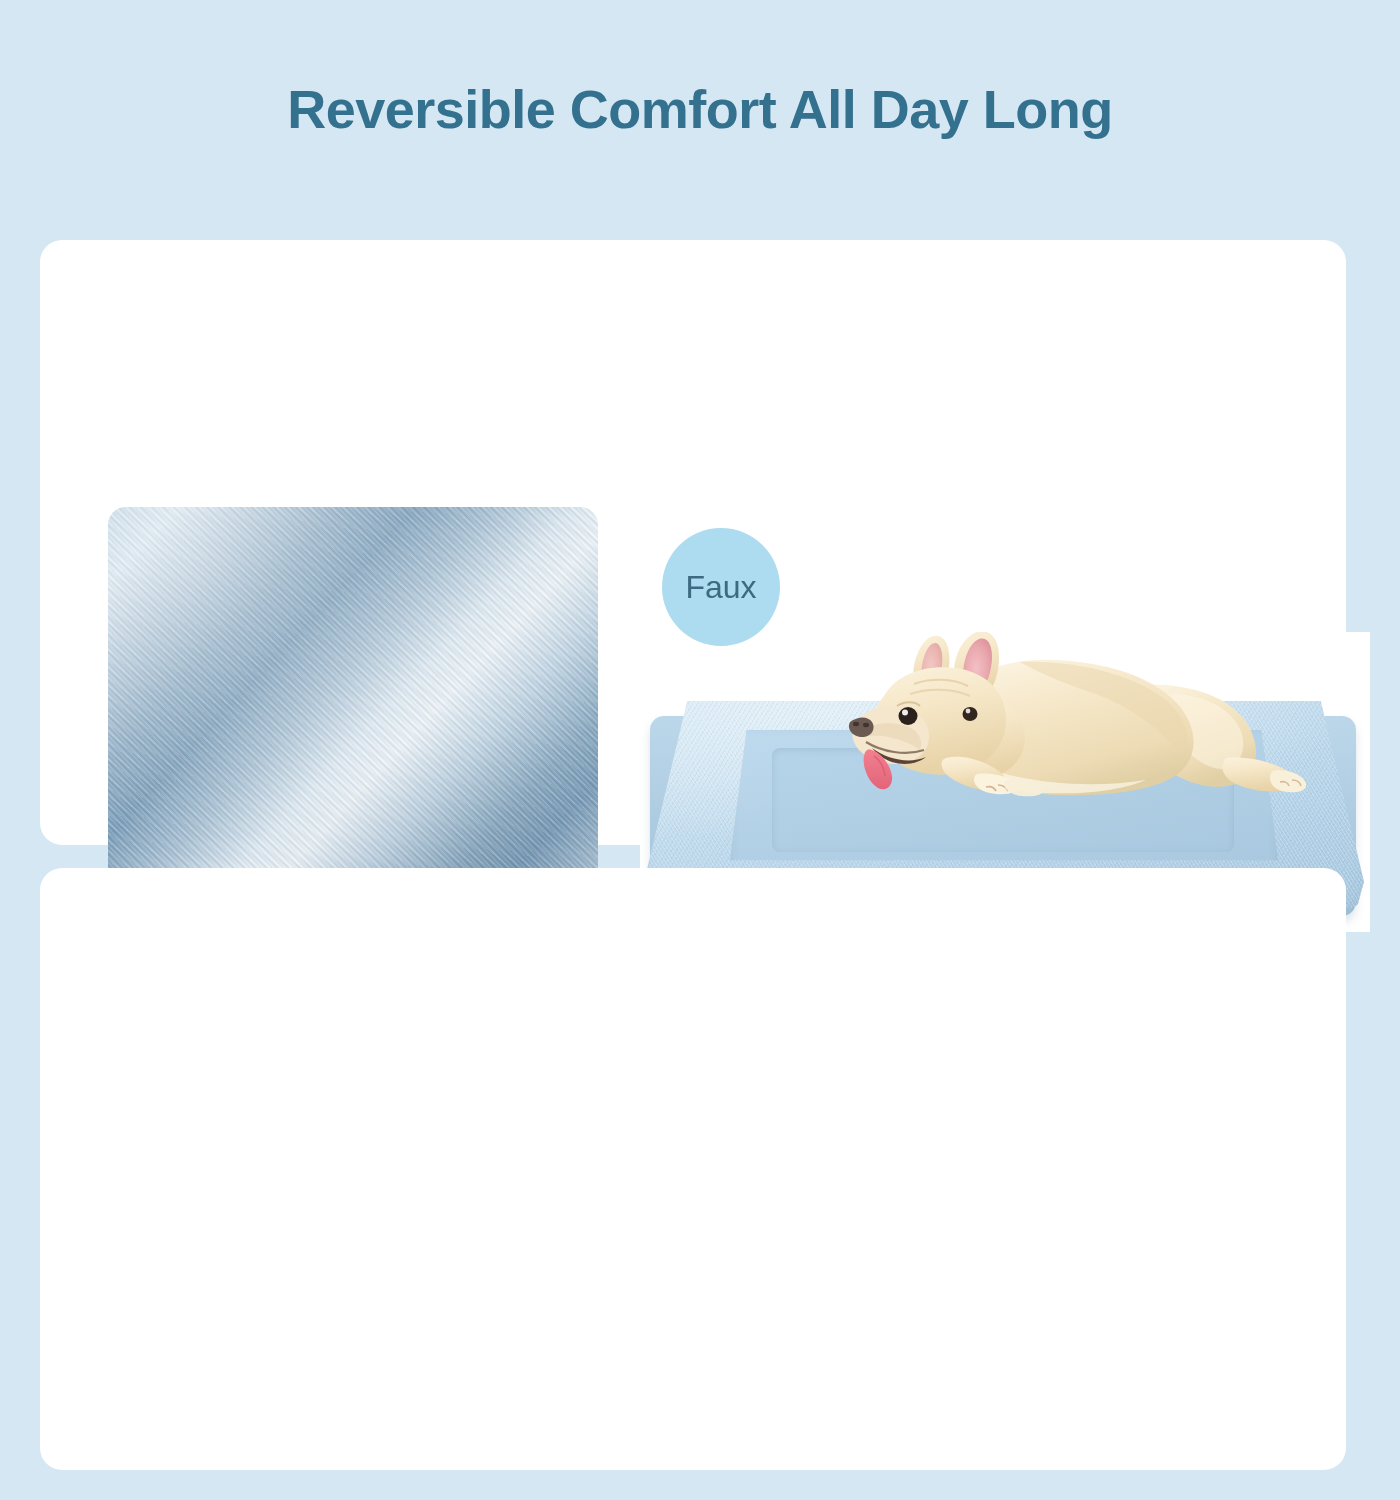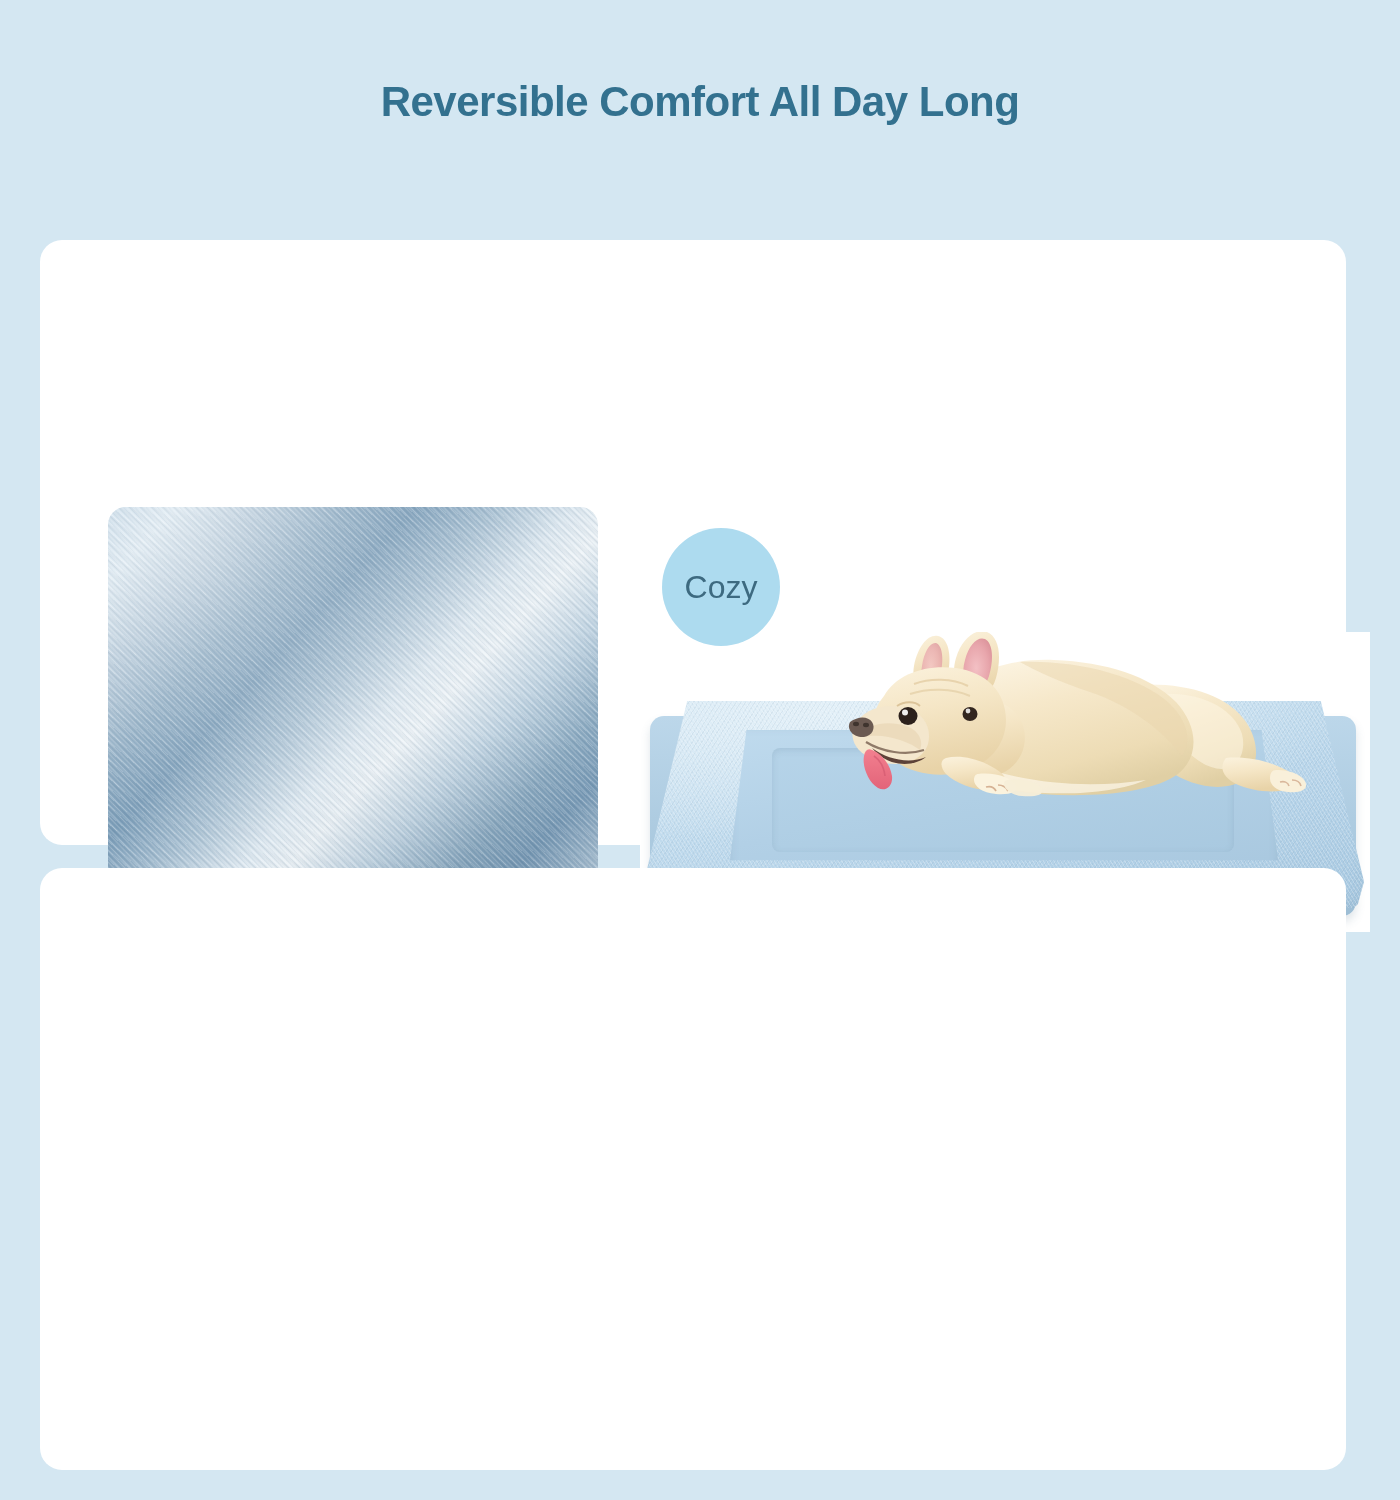--- a/index.html
+++ b/index.html
@@ -16,21 +16,21 @@
     width:1400px; height:1500px;
     background:#d4e7f2;
   }
 
   
   .page-title {
     position:absolute;
     left:0; top:78px;
     width:1400px;
     text-align:center;
-    font-size:42px;
+    font-size:54px;
     font-weight:bold;
     letter-spacing:-0.5px;
     color:#33718f;
     font-family:"Liberation Sans", sans-serif;
   }
 
   
   .card {
     position:absolute;
     background:#ffffff;
@@ -338,21 +338,21 @@
         <path d="M168 144 C186 142 202 148 206 156 C208 162 200 165 186 164
                  C172 163 164 156 164 150 C164 146 166 144 168 144 Z" fill="#fbf3de"></path>
         <path d="M176 157 C180 156 184 157 186 161" stroke="#d6b294" stroke-width="1.7" fill="none"></path>
         <path d="M188 155 C192 155 196 157 198 161" stroke="#d6b294" stroke-width="1.7" fill="none"></path>
 
         <path d="M198 150 C214 148 228 152 232 159 C234 165 226 167 212 166
                  C200 165 194 158 194 154 C194 151 196 150 198 150 Z" fill="#f7eed8" opacity="0.95"></path>
       </svg>
     </div>
 
-    <div class="badge" id="badge-front">Cozy</div>
+    <div class="badge" id="badge-front">Faux</div>
 
     <div class="feature" id="feature-front">
       <div class="feature-title">Cozy Faux Fur:</div>
       <div class="feature-desc">Keeps your puppy warm and cozy</div>
     </div>
   </div>
 
   <div class="card" id="card-back">
 
     

